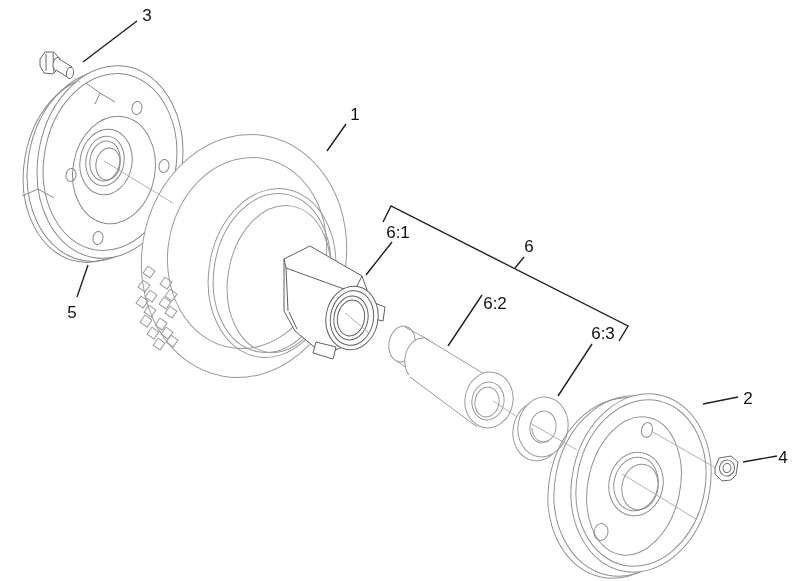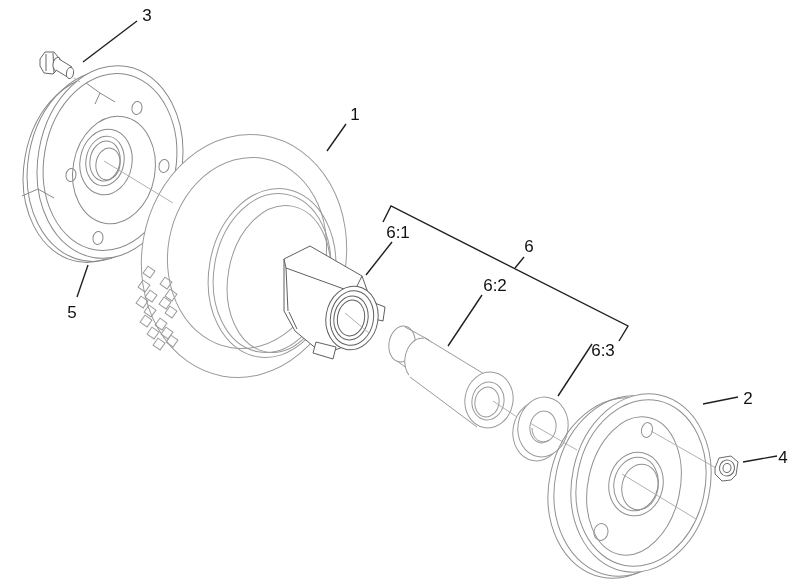--- a/index.html
+++ b/index.html
@@ -138,17 +138,17 @@
     <path d="M738,397 L703,404"></path>
     <path d="M777,456 L743,462"></path>
   </g>
 </svg>
 
   <div class="callout" style="left:147px;top:15px">3</div>
   <div class="callout" style="left:355px;top:114px">1</div>
   <div class="callout" style="left:72px;top:312px">5</div>
   <div class="callout" style="left:529px;top:246px">6</div>
   <div class="callout" style="left:398px;top:232px">6:1</div>
-  <div class="callout" style="left:495px;top:285px">6:2</div>
-  <div class="callout" style="left:603px;top:350px">6:3</div>
+  <div class="callout" style="left:495px;top:303px">6:2</div>
+  <div class="callout" style="left:603px;top:333px">6:3</div>
   <div class="callout" style="left:748px;top:398px">2</div>
   <div class="callout" style="left:783px;top:457px">4</div>
 </div>
 
 </body></html>

